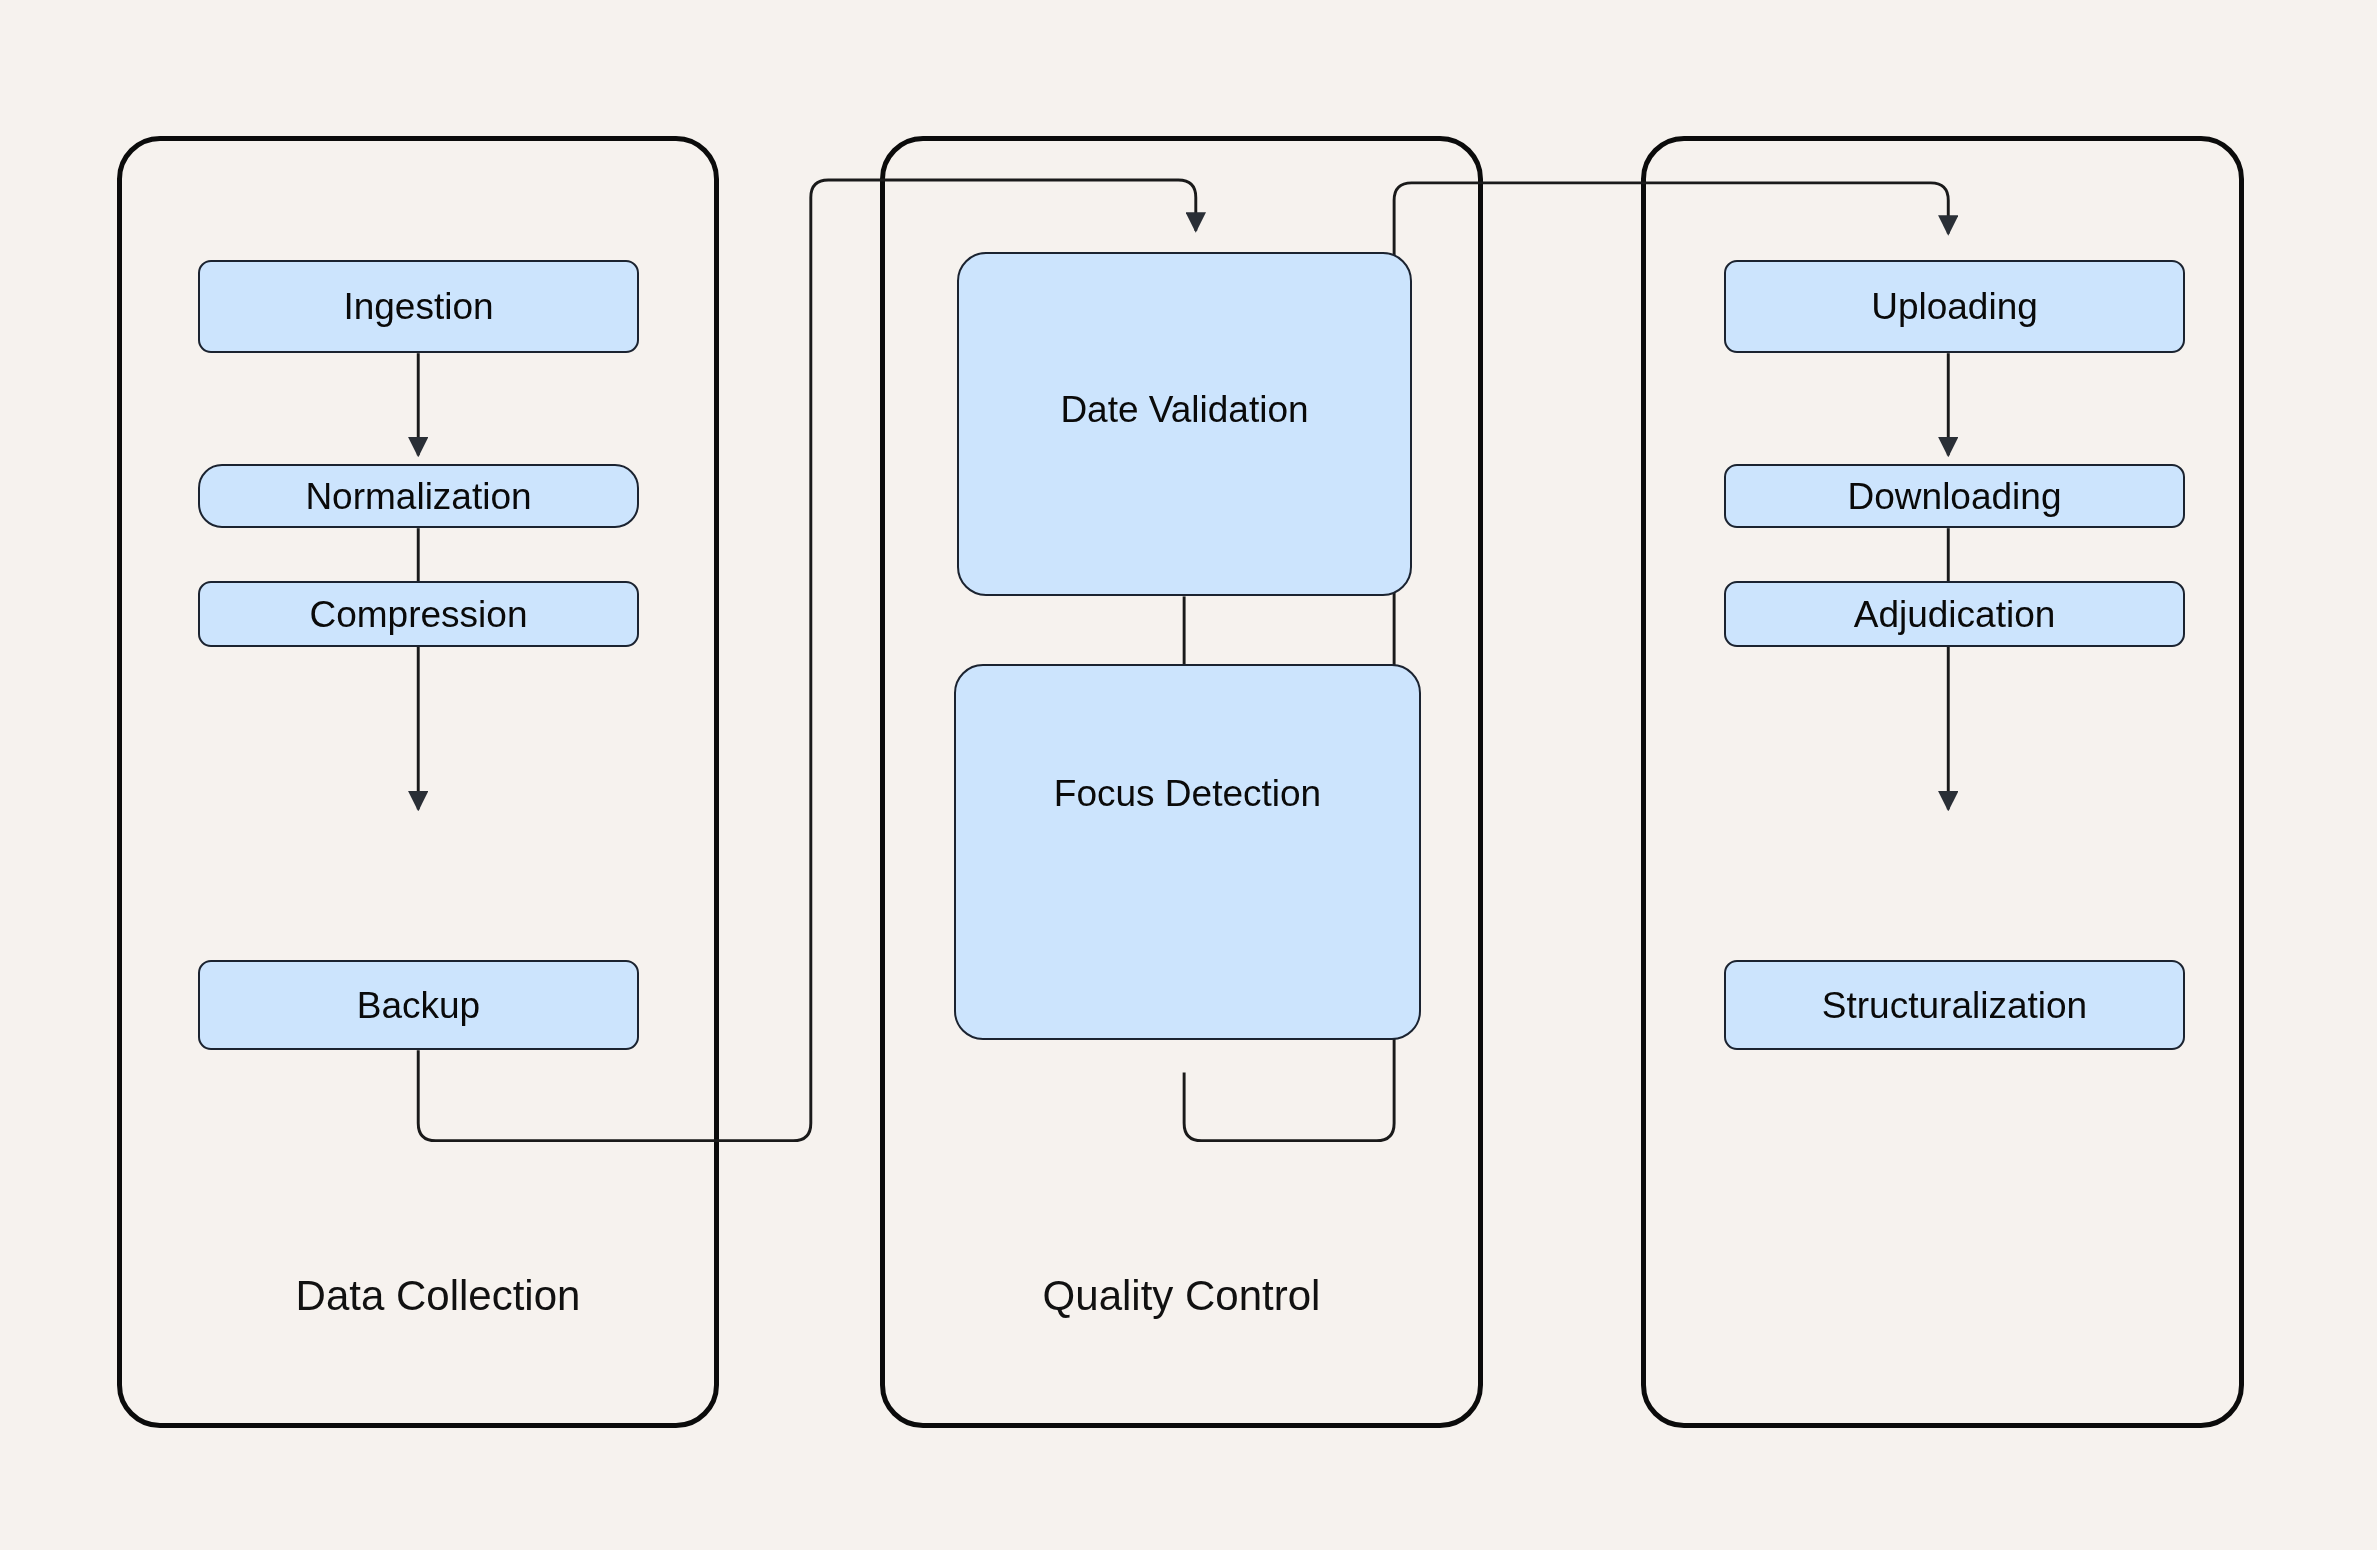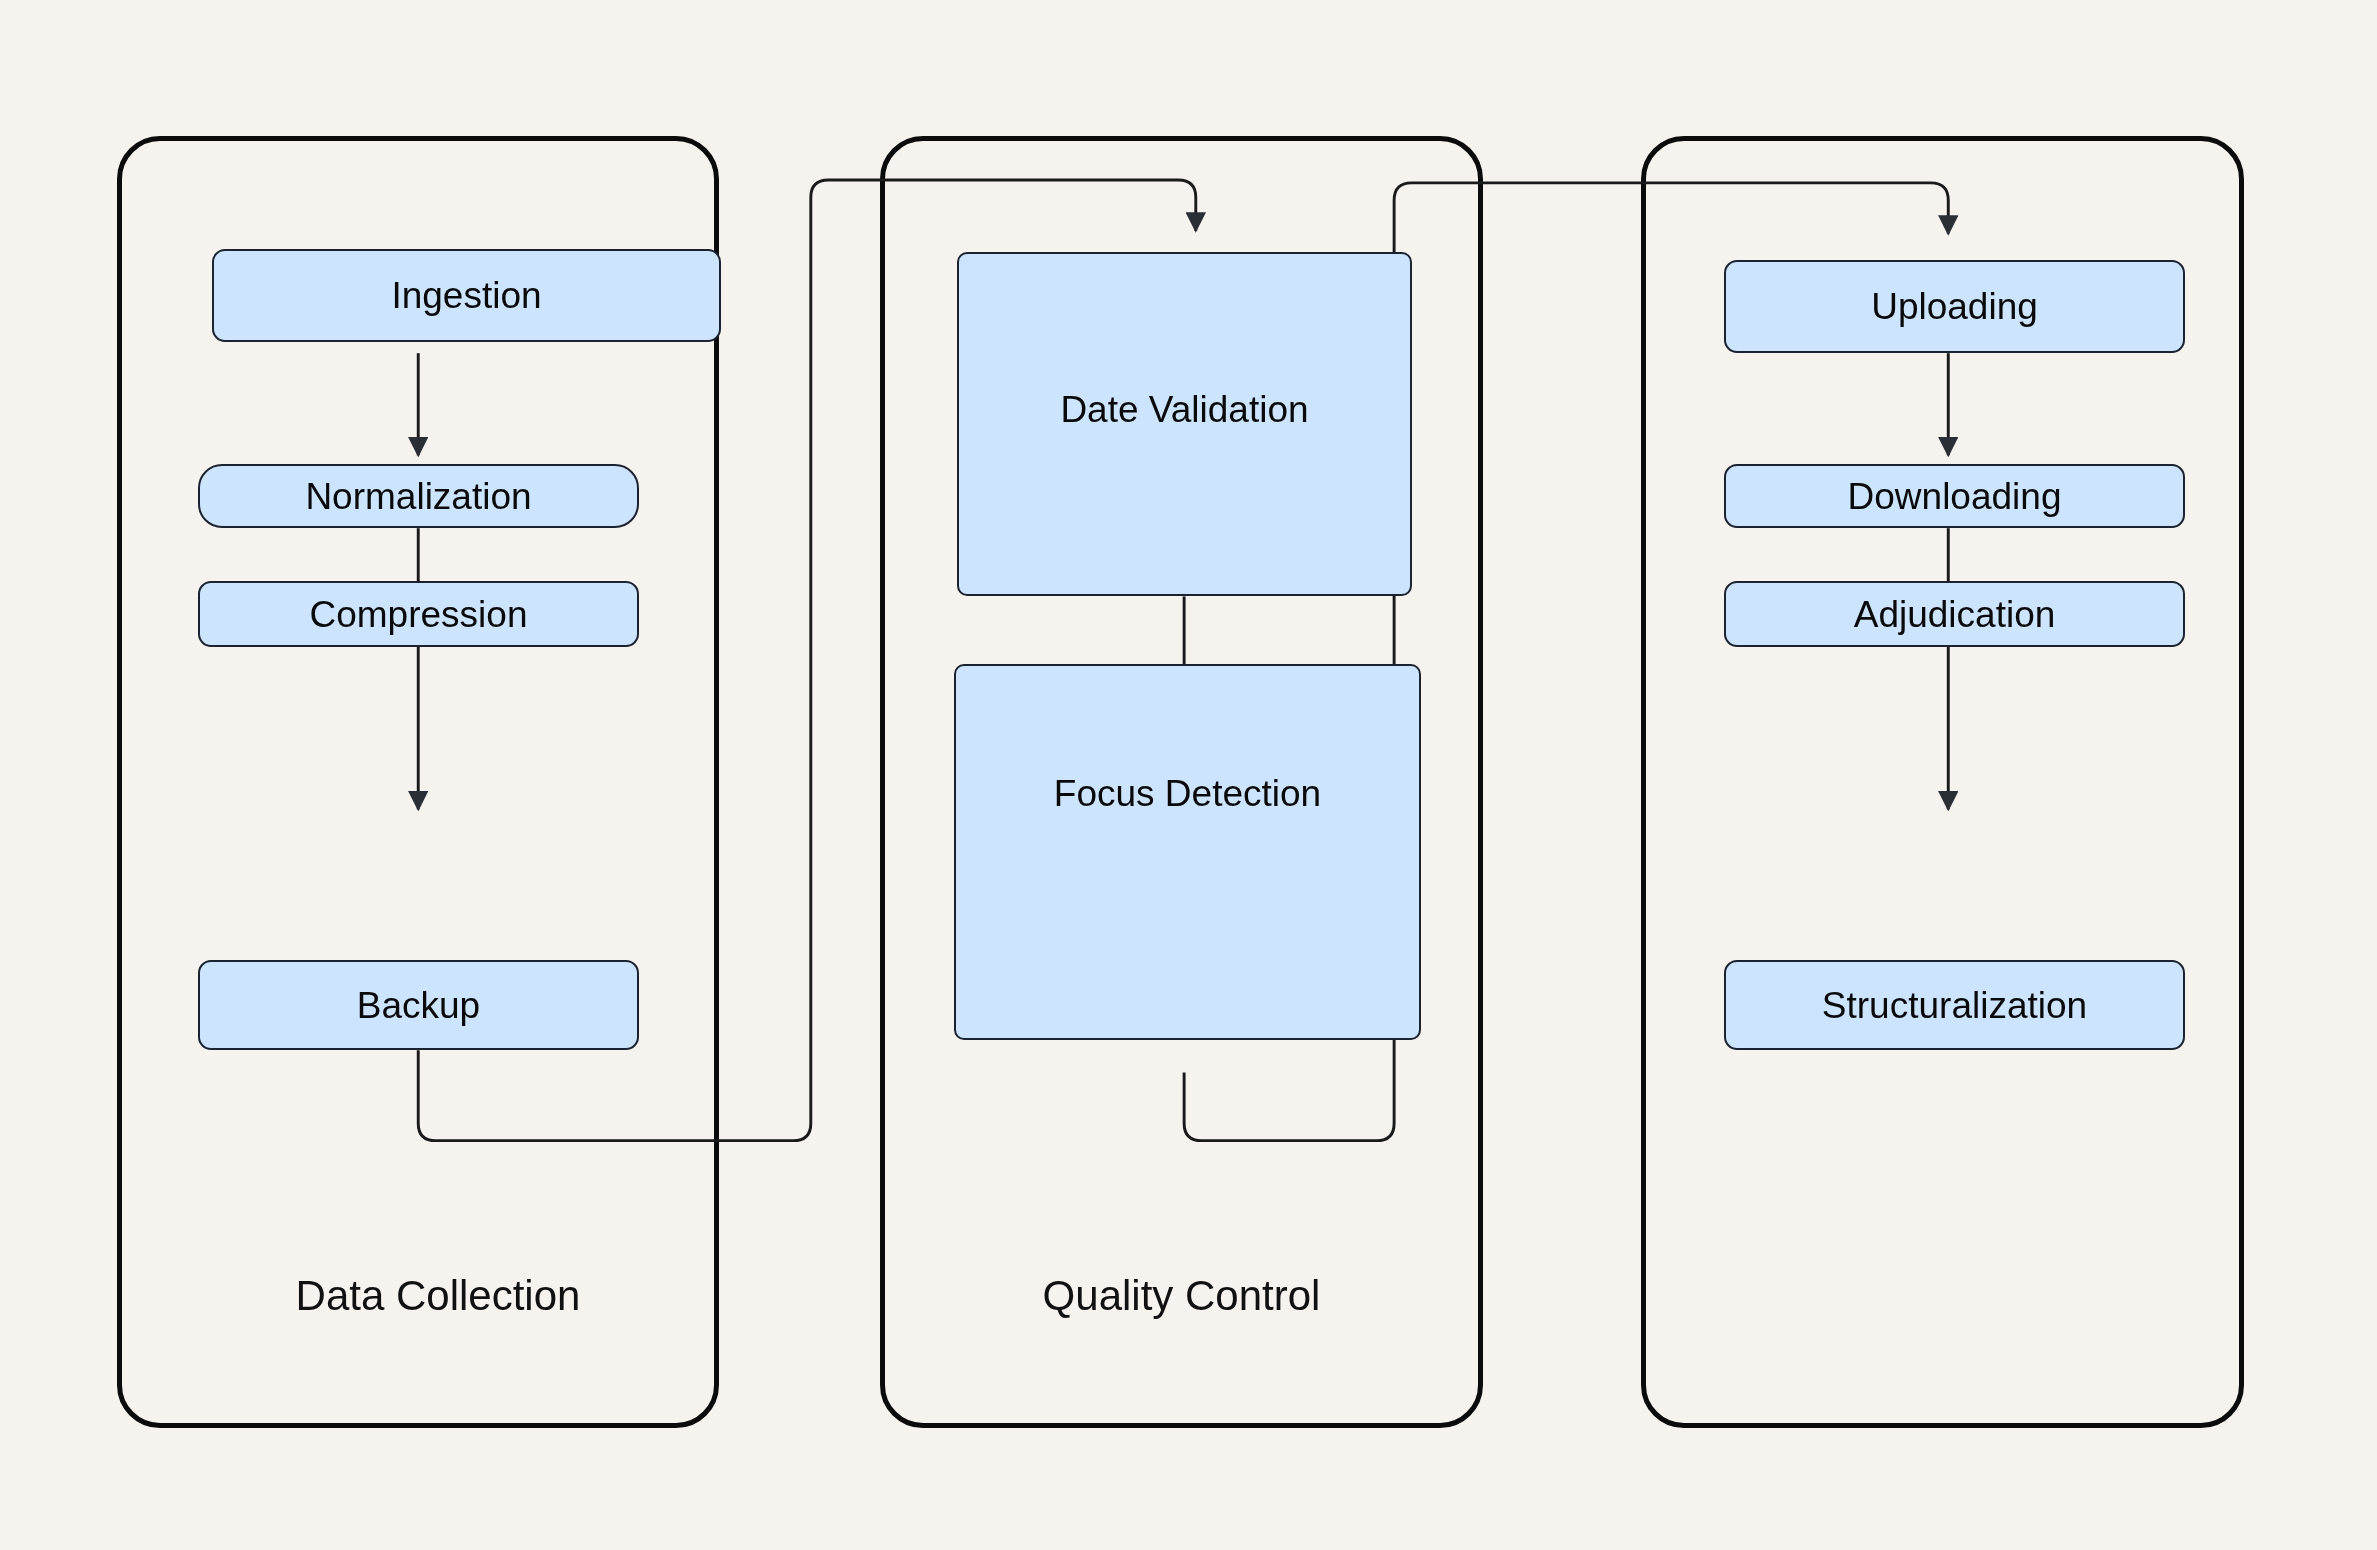--- a/index.html
+++ b/index.html
@@ -37,21 +37,21 @@
     border-radius:13px;
     display:flex;
     align-items:center;
     justify-content:center;
     color:#0a0a0a;
     font-size:37px;
     line-height:1;
     white-space:nowrap;
   }
   .node.tall{
-    border-radius:10px;
+    border-radius:29px;
     align-items:flex-start;
     justify-content:center;
   }
   .node.tall .node-text{margin-top:0;}
 </style>
 </head>
 <body style="background: rgb(246, 242, 238);">
 
 <div id="stage">
 
@@ -84,21 +84,21 @@
                L 2390 343 Q 2390 313 2420 313
                L 3310 313 Q 3340 313 3340 343
                L 3340 400" marker-end="url(#ah)"></path>
 
       <path d="M 3340 605 L 3340 780" marker-end="url(#ah)"></path>
       <path d="M 3340 905 L 3340 1082" marker-end="url(#ah)"></path>
       <path d="M 3340 1108 L 3340 1387" marker-end="url(#ah)"></path>
     </g>
   </svg>
 
-  <div class="node" style="left:198px;top:249px;width:509px;height:93px;margin-left:14px;">
+  <div class="node" style="left:198px;top:260px;width:441px;height:93px;">
     <span class="node-text">Ingestion</span>
   </div>
   <div class="node" style="left:198px;top:464px;width:441px;height:64px;border-radius:24px;">
     <span class="node-text">Normalization</span>
   </div>
   <div class="node" style="left:198px;top:581px;width:441px;height:66px;">
     <span class="node-text">Compression</span>
   </div>
   <div class="node" style="left:198px;top:960px;width:441px;height:90px;">
     <span class="node-text">Backup</span>

